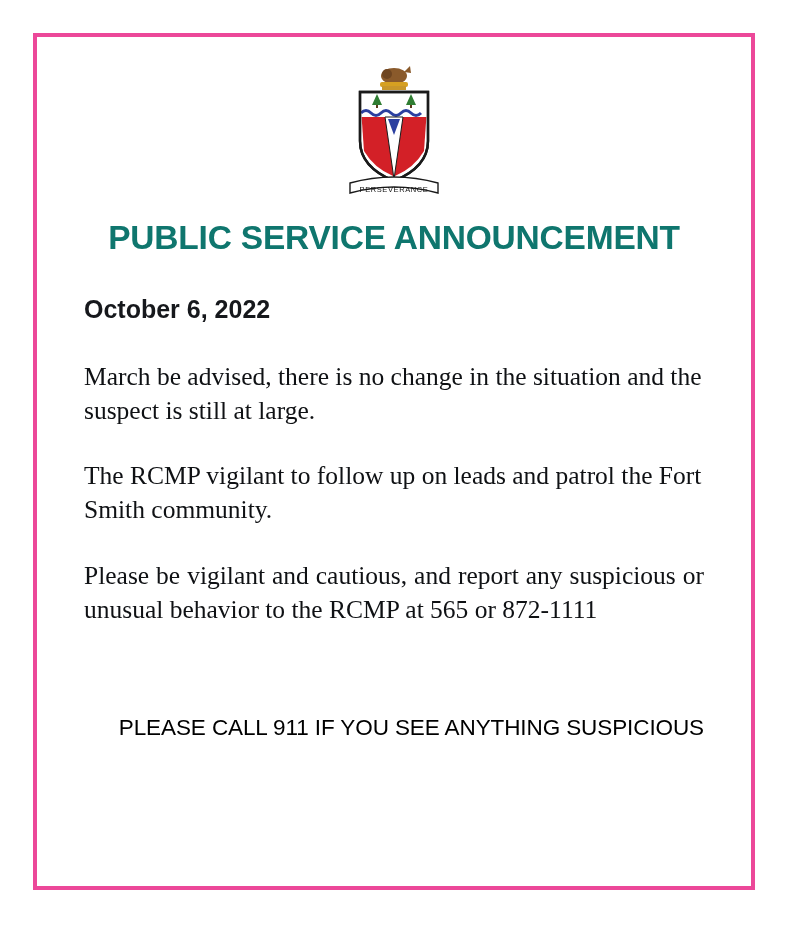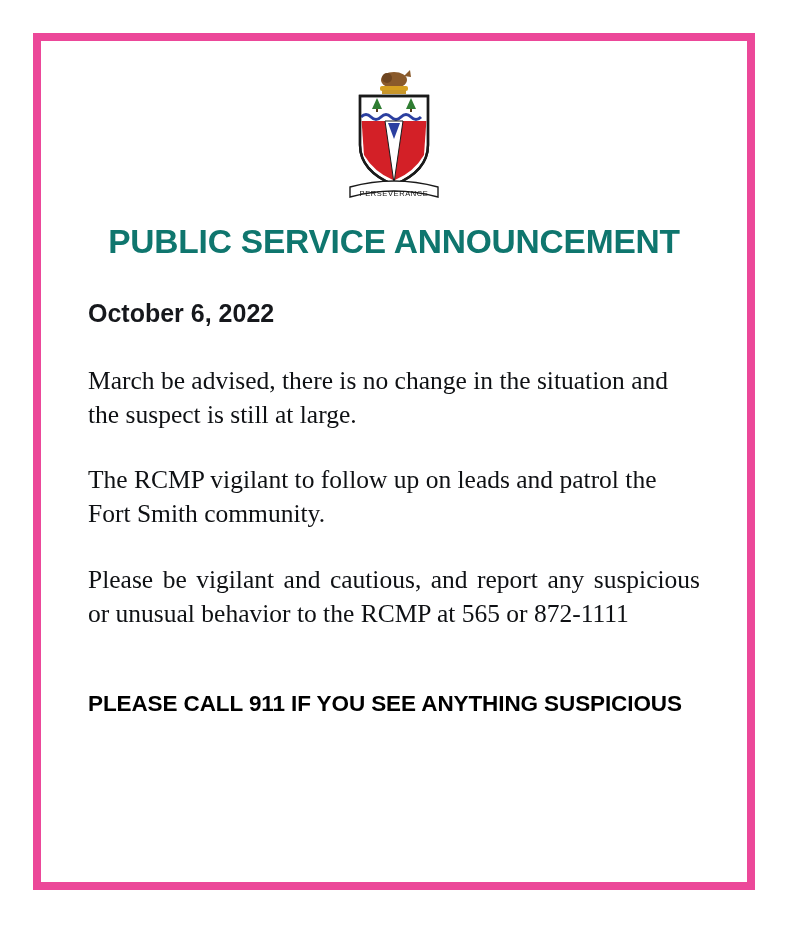--- a/index.html
+++ b/index.html
@@ -13,21 +13,21 @@
     font-family: "Liberation Serif", serif;
     -webkit-font-smoothing: antialiased;
   }
 
   #poster {
     position: absolute;
     left: 33px;
     top: 33px;
     width: 722px;
     height: 857px;
-    border: 8px solid #ec4899;
+    border: 4px solid #ec4899;
     box-sizing: border-box;
     background: #ffffff;
   }
 
   .inner {
     position: absolute;
     left: 0;
     top: 0;
     right: 0;
     bottom: 0;
@@ -79,26 +79,26 @@
     margin: 0 0 31px 0;
     text-align: justify;
     text-justify: inter-word;
   }
   .para:last-child { margin-bottom: 0; }
   .para.nojustify { text-align: left; }
 
   
   .footer-line {
     font-family: "Liberation Sans", sans-serif;
-    font-weight: bold;
+    font-weight: normal;
     font-size: 22.5px;
     letter-spacing: -0.1px;
     color: #000000;
-    text-align: left;
-    margin-top: 60px;
+    text-align: right;
+    margin-top: 88px;
   }
 </style>
 </head>
 <body>
 
 <div id="poster">
   <div class="inner">
 
     <div class="crest-wrap">
       <svg class="crest" width="112" height="140" viewBox="0 0 112 140">

